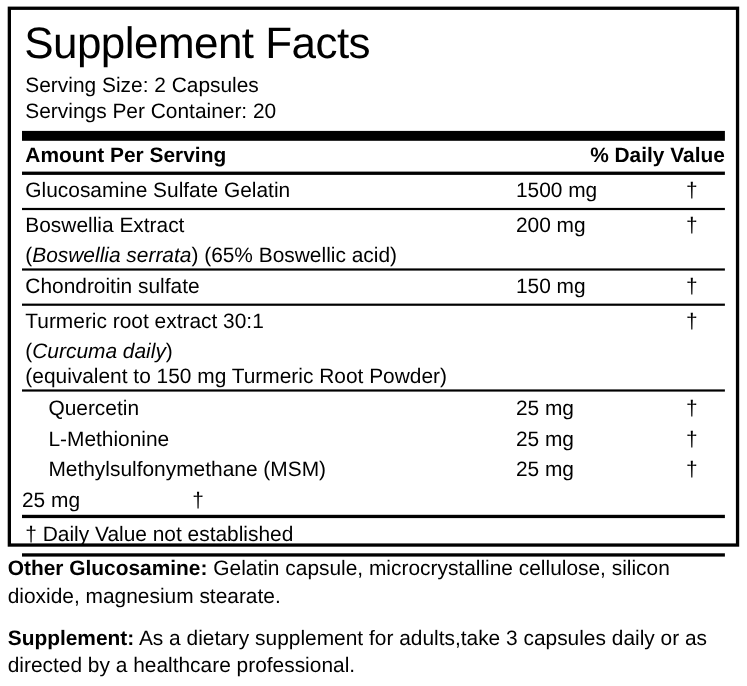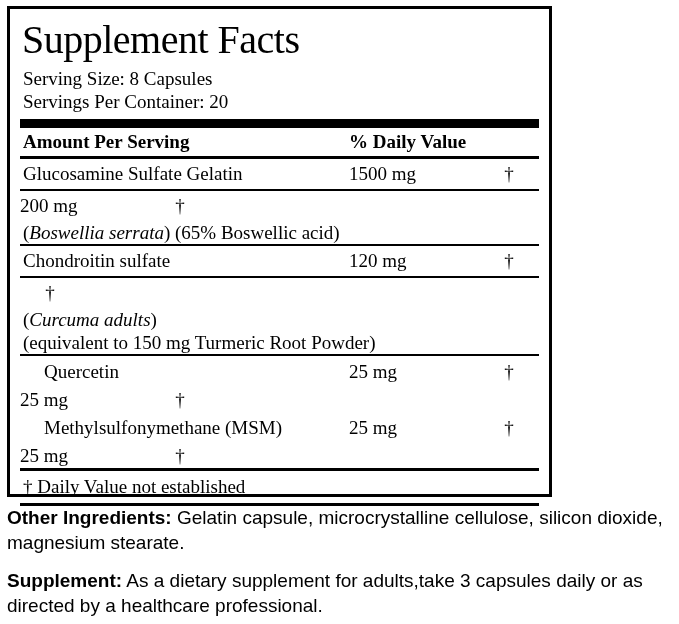--- a/index.html
+++ b/index.html
@@ -17,26 +17,25 @@
   .page {
     position: relative;
     width: 679px;
     height: 624px;
     box-sizing: border-box;
   }
   .panel {
     position: absolute;
     left: 7px;
     top: 6px;
-    width: 545px;
+    width: 665px;
     height: 491px;
     border: 3px solid #000;
     box-sizing: border-box;
     background: #fff;
-    font-family: Liberation Serif, serif;
   }
   .inner {
     padding: 6px 10px 0 10px;
   }
   .title {
     font-size: 40px;
     line-height: 46px;
     font-weight: 400;
     letter-spacing: -0.5px;
     margin: 2px 0 4px 2px;
@@ -84,20 +83,21 @@
     font-size: 19px;
     line-height: 23px;
   }
   .hdr .c-name, .hdr .c-amt, .hdr .c-dv {
     font-weight: bold;
     padding-top: 2px;
     padding-bottom: 3px;
   }
   .hdr .c-amt {
     flex: 0 0 190px;
+    text-align: right;
   }
   .hdr .c-dv {
     flex: 0 0 0px;
   }
   .sub-line {
     font-size: 19px;
     line-height: 23px;
     padding-left: 3px;
     padding-bottom: 0;
   }
@@ -132,68 +132,71 @@
 </head>
 <body>
 
 <div class="page">
 
   <div class="panel">
     <div class="inner">
 
       <div class="title">Supplement Facts</div>
 
-      <div class="serving-line">Serving Size: 8 Capsules</div>
+      <div class="serving-line">Serving Size: 2 Capsules</div>
       <div class="serving-line">Servings Per Container: 20</div>
 
       <div class="rule-thick"></div>
 
       <div class="row hdr">
         <div class="c-name">Amount Per Serving</div>
         <div class="c-amt">% Daily Value</div>
         <div class="c-dv"></div>
       </div>
 
       <div class="rule-med"></div>
 
       <div class="row">
         <div class="c-name">Glucosamine Sulfate Gelatin</div>
         <div class="c-amt">1500 mg</div>
         <div class="c-dv">†</div>
       </div>
       <div class="rule-thin"></div>
 
       <div class="row">
+        <div class="c-name">Boswellia Extract</div>
         <div class="c-amt">200 mg</div>
         <div class="c-dv">†</div>
       </div>
       <div class="sub-line"><span>(</span><i>Boswellia serrata</i><span>) (65% Boswellic acid)</span></div>
       <div class="rule-thin"></div>
 
       <div class="row">
         <div class="c-name">Chondroitin sulfate</div>
-        <div class="c-amt">120 mg</div>
-        <div class="c-dv">†</div>
-      </div>
-      <div class="rule-thin"></div>
-
-      <div class="row">
-        <div class="c-dv">†</div>
-      </div>
-      <div class="sub-line"><span>(</span><i>Curcuma adults</i><span>)</span></div>
+        <div class="c-amt">150 mg</div>
+        <div class="c-dv">†</div>
+      </div>
+      <div class="rule-thin"></div>
+
+      <div class="row">
+        <div class="c-name">Turmeric root extract 30:1</div>
+        <div class="c-dv">†</div>
+      </div>
+      <div class="sub-line"><span>(</span><i>Curcuma daily</i><span>)</span></div>
       <div class="sub-line">(equivalent to 150 mg Turmeric Root Powder)</div>
       <div class="rule-thin"></div>
 
       <div class="row indent tight">
         <div class="c-name">Quercetin</div>
         <div class="c-amt">25 mg</div>
         <div class="c-dv">†</div>
       </div>
 
       <div class="row indent tight">
+        <div class="c-name">L-Methionine</div>
         <div class="c-amt">25 mg</div>
         <div class="c-dv">†</div>
       </div>
 
       <div class="row indent tight">
         <div class="c-name">Methylsulfonymethane (MSM)</div>
         <div class="c-amt">25 mg</div>
         <div class="c-dv">†</div>
       </div>
 
@@ -205,17 +208,17 @@
       <div class="rule-med"></div>
 
       <div class="footnote">† Daily Value not established</div>
 
       <div class="rule-med"></div>
 
     </div>
   </div>
 
   <div class="bottom-text">
-    <p><b>Other Ingredients:</b><span> Gelatin capsule, microcrystalline cellulose, silicon dioxide, magnesium stearate.</span></p>
+    <p><b>Other Glucosamine:</b><span> Gelatin capsule, microcrystalline cellulose, silicon dioxide, magnesium stearate.</span></p>
     <p><b>Supplement:</b><span> As a dietary supplement for adults,take 3 capsules daily or as directed by a healthcare professional.</span></p>
   </div>
 
 </div>
 
 </body></html>

